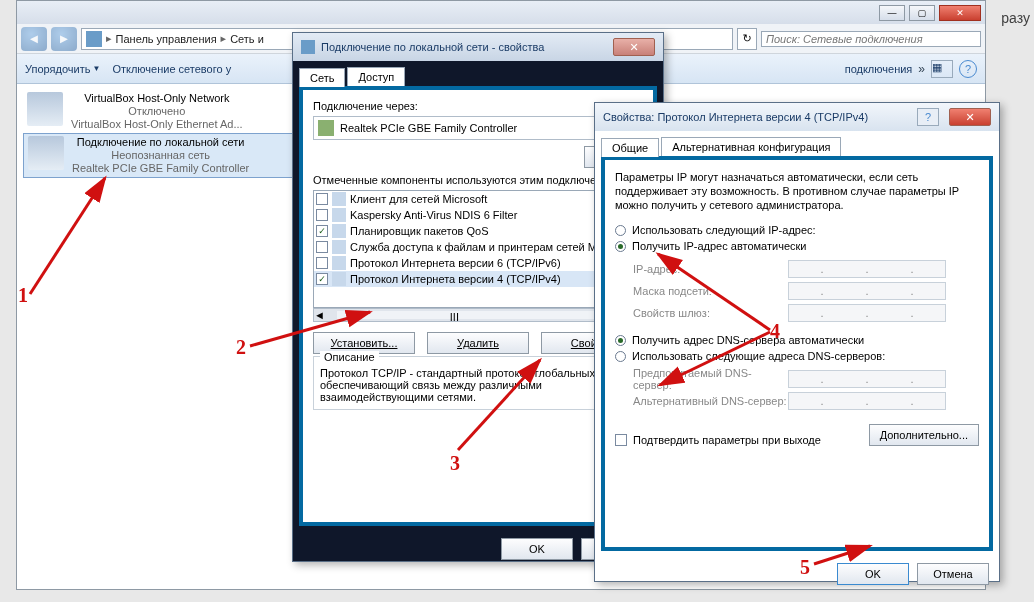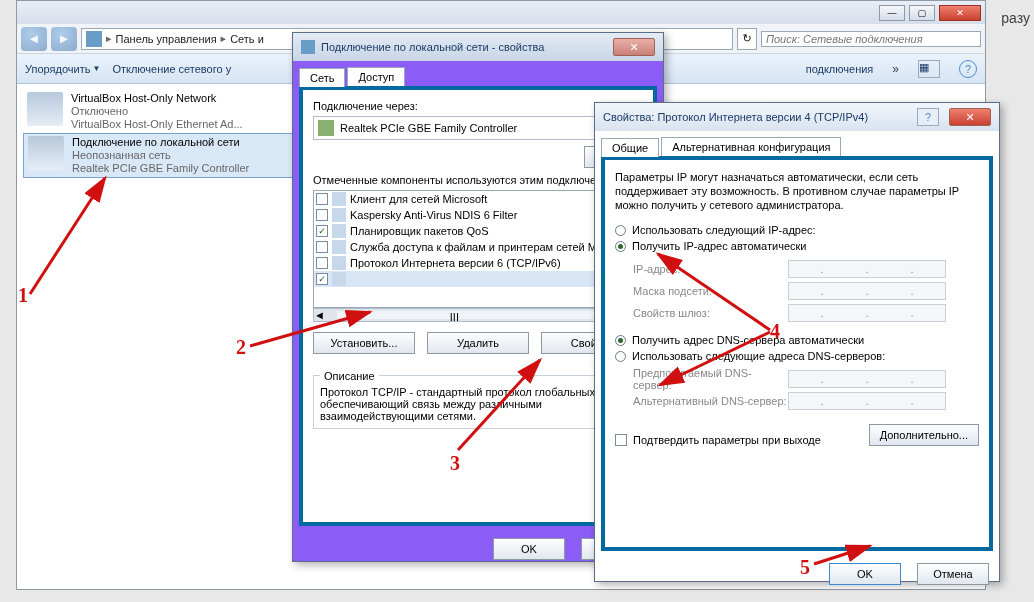--- a/index.html
+++ b/index.html
@@ -16,56 +16,56 @@
 .nav-arrow { width: 26px; height: 24px; border-radius: 4px; background: radial-gradient(circle at 40% 30%,#6fa8e0,#2c64a0); display: flex; align-items: center; justify-content: center; color: #fff; font-size: 13px; }
 .nav-arrow.disabled { opacity: .5; }
 .addr { flex: 1; height: 22px; border: 1px solid #9aa8b7; background: #fff; display: flex; align-items: center; padding: 0 4px; gap: 4px; }
 .addr .crumb { color: #222; }
 .addr .sep { color: #666; }
 .search-box { width: 220px; height: 16px; border: 1px solid #9aa8b7; background: #fff; display: flex; align-items: center; padding: 0 4px; color: #777; font-style: italic; }
 
 .toolbar { height: 30px; background: linear-gradient(#eaf2fb,#d7e5f4); display: flex; align-items: center; padding: 0 8px; gap: 12px; color: #1a3b66; border-bottom: 1px solid #b0c4d9; }
 .toolbar .tb-item { display: flex; align-items: center; gap: 2px; }
 .dropdown-caret { font-size: 8px; }
-.toolbar .sep-right { margin-left: auto; display: flex; gap: 19px; align-items: center; }
+.toolbar .sep-right { margin-left: auto; display: flex; gap: 6px; align-items: center; }
 .chev { color: #345; font-size: 12px; }
 
 .explorer-body { padding: 6px; }
 .net-item { display: flex; gap: 8px; padding: 2px 4px; }
 .net-item.sel { background: #d9e8f7; border: 1px solid #7da2ce; }
 .net-icon { width: 36px; height: 34px; background: linear-gradient(#b7c8dc,#e5edf5); border-radius: 2px; flex-shrink: 0; }
-.net-text { display: flex; flex-direction: column; line-height: 13px; }
+.net-text { display: flex; flex-direction: column; line-height: 13px; text-align: center; }
 .net-text .n1 { color: #000; }
 .net-text .n2 { color: #666; }
 
 
-.dlg { position: absolute; background: #8b5cf6; border: 1px solid #5a6f87; box-shadow: 3px 3px 8px rgba(0,0,0,.3); }
+.dlg { position: absolute; background: #0f172a; border: 1px solid #5a6f87; box-shadow: 3px 3px 8px rgba(0,0,0,.3); }
 .dlg-title { height: 28px; background: linear-gradient(#e3ebf5,#c8d5e5); display: flex; align-items: center; padding: 0 8px; gap: 6px; }
 .dlg-title .txt { color: #1a3b66; }
 .dlg-title .x { margin-left: auto; width: 42px; height: 18px; background: linear-gradient(#e8b0a8,#c88078); border: 1px solid #a06050; display: flex; align-items: center; justify-content: center; color: #fff; border-radius: 2px; }
 .dlg1 { left: 292px; top: 32px; width: 372px; height: 530px; }
 .tabbar { display: flex; margin: 6px 6px 0 6px; }
 .tab { padding: 3px 10px; background: #fff; border: 1px solid #9aa8b7; border-bottom: none; margin-right: 2px; }
 .tab.active { background: #fff; position: relative; top: 1px; }
 .tabbody { margin: 0 6px 6px 6px; border: 4px solid #0369a1; background: #fff; padding: 10px; height: 440px; }
 .lbl { color: #000; margin-bottom: 4px; }
 .inset { border: 1px solid #b0bcc9; background: #fff; padding: 4px; display: flex; align-items: center; gap: 6px; height: 24px; }
 .btn { height: 22px; padding: 0 10px; border: 1px solid #8e99a4; background: linear-gradient(#fdfdfe,#e1e7ef); display: inline-flex; align-items: center; justify-content: center; }
 .row-btns { display: flex; justify-content: flex-end; margin-top: 6px; }
 .components { border: 1px solid #9aa8b7; background: #fff; height: 118px; overflow: hidden; margin-top: 4px; }
 .comp-row { display: flex; align-items: center; gap: 4px; padding: 1px 2px; font-size: 11px; }
 .comp-row.sel { background: #d8e6f6; }
 .cb { width: 12px; height: 12px; border: 1px solid #7a8aa0; background: #fff; display: inline-flex; align-items: center; justify-content: center; font-size: 9px; color: #1a5c1a; }
 .comp-icon { width: 14px; height: 14px; background: #c7d8eb; }
 .scrollbar { height: 14px; background: #e0e5ec; border: 1px solid #b0bcc9; margin-top: 0; display: flex; align-items: center; }
 .scrollbar .track { flex: 1; margin: 0 12px; height: 8px; background: #f0f3f7; }
-.three-btns { display: flex; gap: 12px; justify-content: space-between; margin-top: 10px; }
-.groupbox { border: 1px solid #c8d1da; padding: 6px; margin-top: 21px; }
+.three-btns { display: flex; gap: 12px; justify-content: space-between; margin-top: 10px; text-decoration: underline; }
+.groupbox { border: 1px solid #c8d1da; padding: 6px; margin-top: 2px; }
 .group-title { position: relative; top: -12px; background: #fff; display: inline-block; padding: 0 4px; color: #000; }
-.dlg-btns { display: flex; justify-content: flex-end; gap: 16px; padding: 6px 10px; }
+.dlg-btns { display: flex; justify-content: flex-end; gap: 8px; padding: 6px 10px; }
 
 
 .dlg2 { left: 594px; top: 102px; width: 406px; height: 480px; background: #fff; }
 .dlg2 .dlg-title { background: linear-gradient(#f2f6fb,#d8e3ef); }
 .dlg2 .dlg-title .x { background: linear-gradient(#f08070,#c94030); }
 .dlg2 .tabbody { height: 395px; background: #fff; }
 .instr { color: #000; line-height: 14px; margin-bottom: 10px; }
 .radio { width: 11px; height: 11px; border: 1px solid #6a7a90; border-radius: 50%; display: inline-flex; align-items: center; justify-content: center; margin-right: 6px; }
 .radio.checked::after { content: ""; width: 5px; height: 5px; border-radius: 50%; background: #2a6a2a; }
 .radio-row { display: flex; align-items: center; padding: 2px 0; }
@@ -183,20 +183,21 @@
           <span>Служба доступа к файлам и принтерам сетей M</span>
         </div>
       <div class="comp-row">
           <span class="cb"></span>
           <span class="comp-icon"></span>
           <span>Протокол Интернета версии 6 (TCP/IPv6)</span>
         </div>
       <div class="comp-row sel">
           <span class="cb">✓</span>
           <span class="comp-icon"></span>
+          <span>Протокол Интернета версии 4 (TCP/IPv4)</span>
         </div>
     </div>
     <div class="scrollbar">
         <span>◄</span>
         <div class="track"><span style="margin-left:40%;">III</span></div>
         <span>►</span>
       </div>
     <div class="three-btns">
       <div class="btn" style="flex:1">Установить...</div>
       <div class="btn" style="flex:1">Удалить</div>

